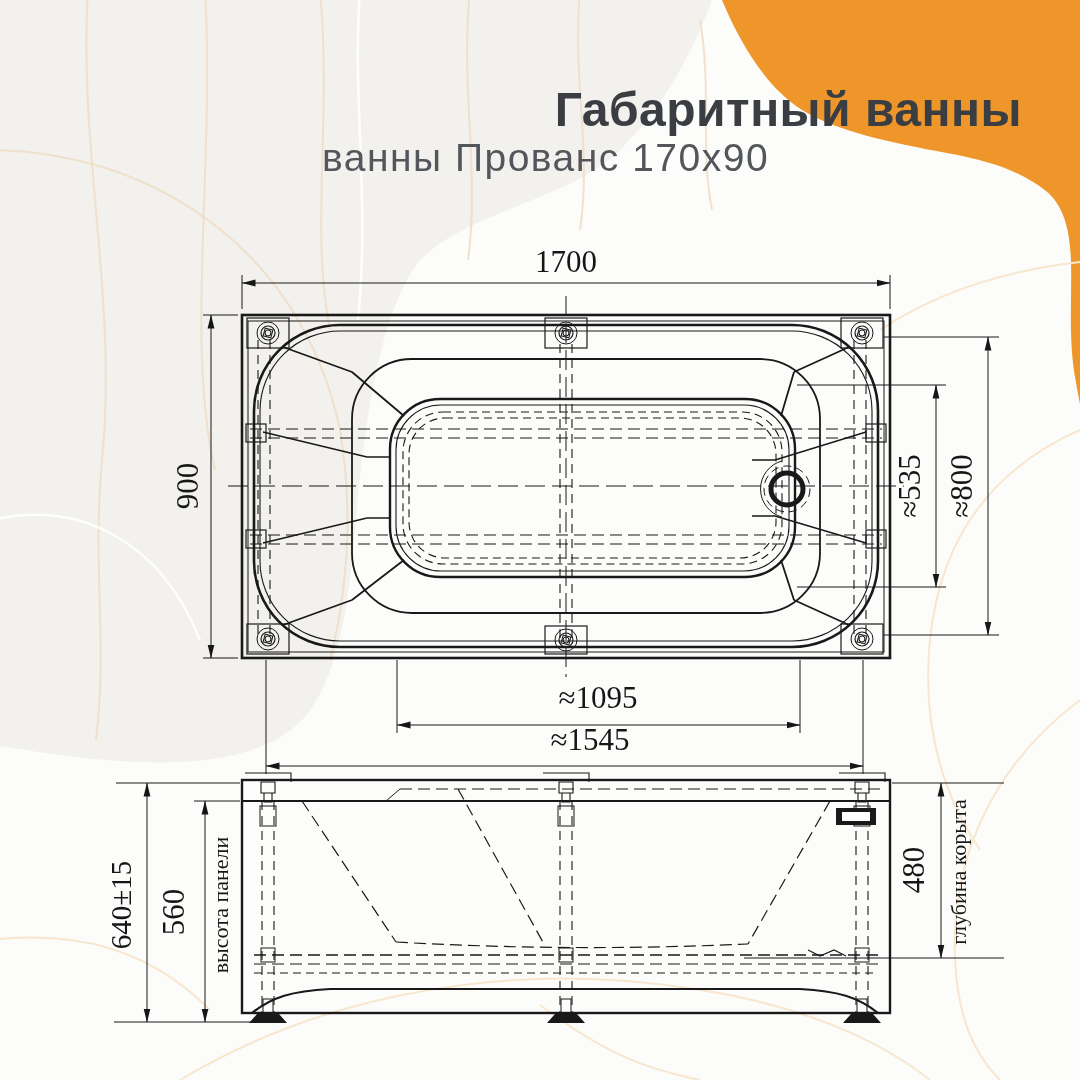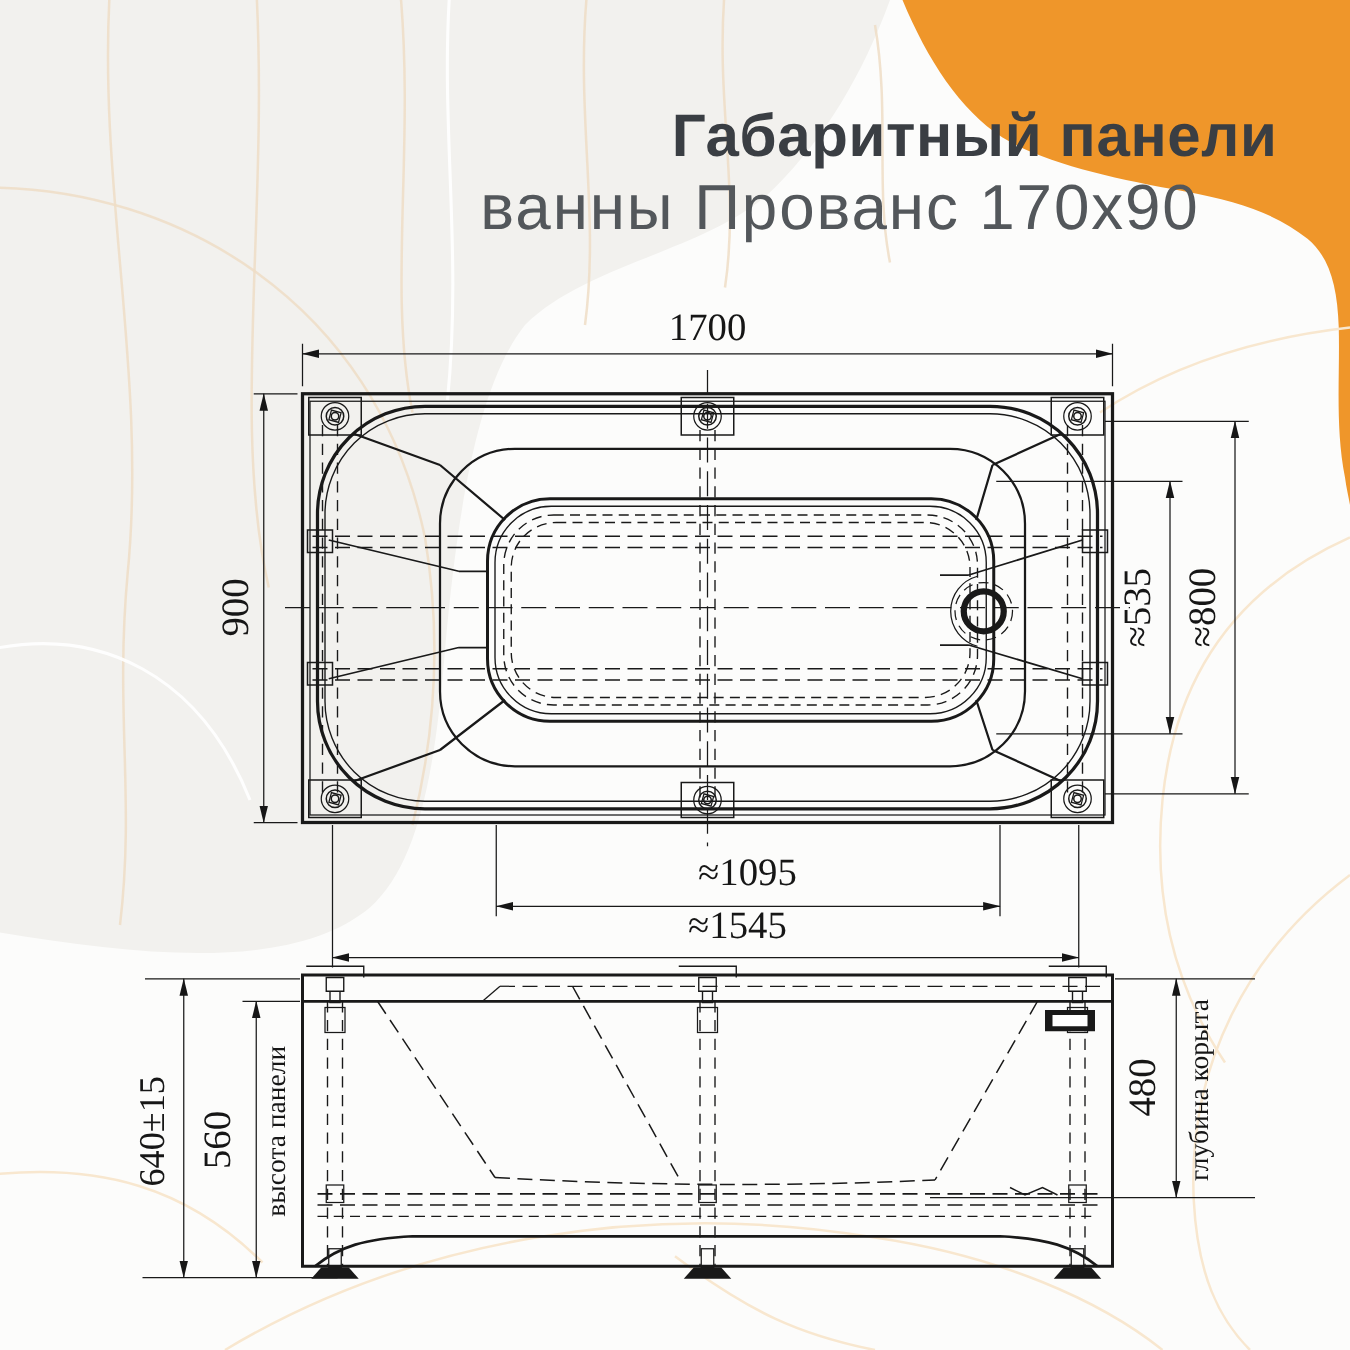--- a/index.html
+++ b/index.html
@@ -3,22 +3,22 @@
 <meta charset="utf-8">
 <style>
   html,body{margin:0;padding:0;background:#e8e8e8;}
   .stage{position:relative;width:1080px;height:1080px;overflow:hidden;background:#fcfcfb;
          font-family:"Liberation Sans",sans-serif;}
   .stage svg{position:absolute;left:0;top:0;}
 
   
   .title{position:absolute;right:58px;top:82px;width:700px;text-align:right;
          font-size:48px;font-weight:700;letter-spacing:.5px;color:#3a3e43;}
-  .subtitle{position:absolute;right:58px;top:136px;width:700px;text-align:center;
-         font-size:51px;font-weight:300;letter-spacing:1.5px;color:#53575b;}
+  .subtitle{position:absolute;right:58px;top:136px;width:700px;text-align:left;
+         font-size:39px;font-weight:300;letter-spacing:1.5px;color:#53575b;}
 
   
   .s{stroke:#191919;fill:none;stroke-linecap:butt;stroke-linejoin:miter;}
   .w26{stroke-width:2.6}.w24{stroke-width:2.4}.w22{stroke-width:2.2}
   .w18{stroke-width:1.8}.w14{stroke-width:1.4}.w12{stroke-width:1.2}
   .w11{stroke-width:1.1}.w10{stroke-width:1}
   .d1{stroke-dasharray:12 6}   
   .d2{stroke-dasharray:8 5}    
   .d3{stroke-dasharray:9 6}    
   .dc{stroke-dasharray:20 7}   
@@ -247,16 +247,16 @@
         <text class="lbl" transform="rotate(-90 228 905)" x="228" y="905" text-anchor="middle">высота панели</text>
 
         <path class="s dim" d="M892,783 L1004,783 M744,958 L1004,958"></path>
         <line class="s dim" x1="941" y1="783" x2="941" y2="958" marker-start="url(#ar)" marker-end="url(#ar)"></line>
         <text class="num" transform="rotate(-90 924 870)" x="924" y="870" text-anchor="middle">480</text>
         <text class="lbl" transform="rotate(-90 966 872)" x="966" y="872" text-anchor="middle">глубина корыта</text>
       </g>
     </g>
   </svg>
 
-  <div class="title">Габаритный панели</div>
+  <div class="title">Габаритный ванны</div>
   <div class="subtitle">ванны Прованс 170х90</div>
 
 </div>
 
 </body></html>

